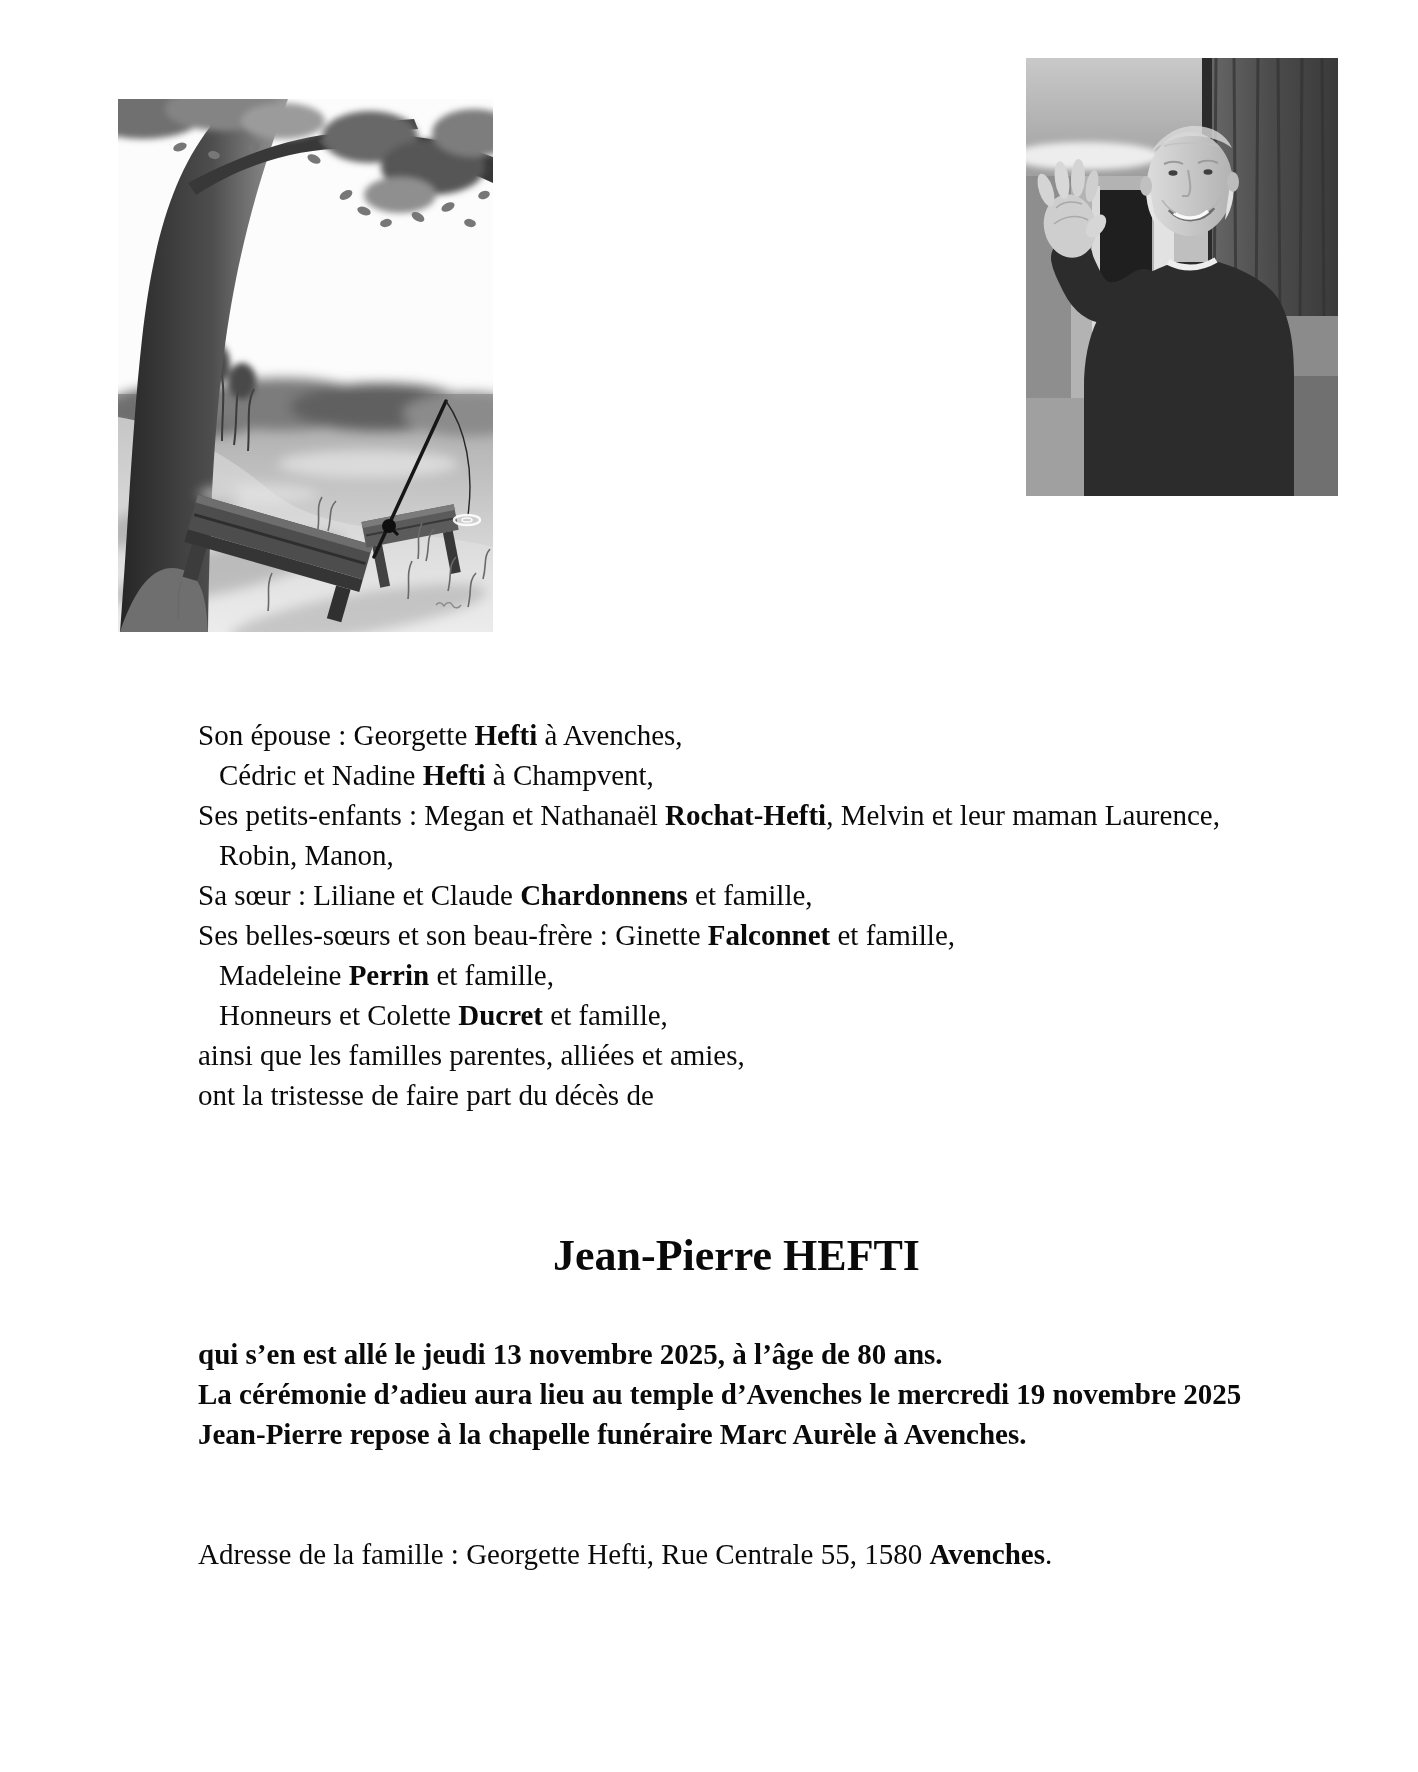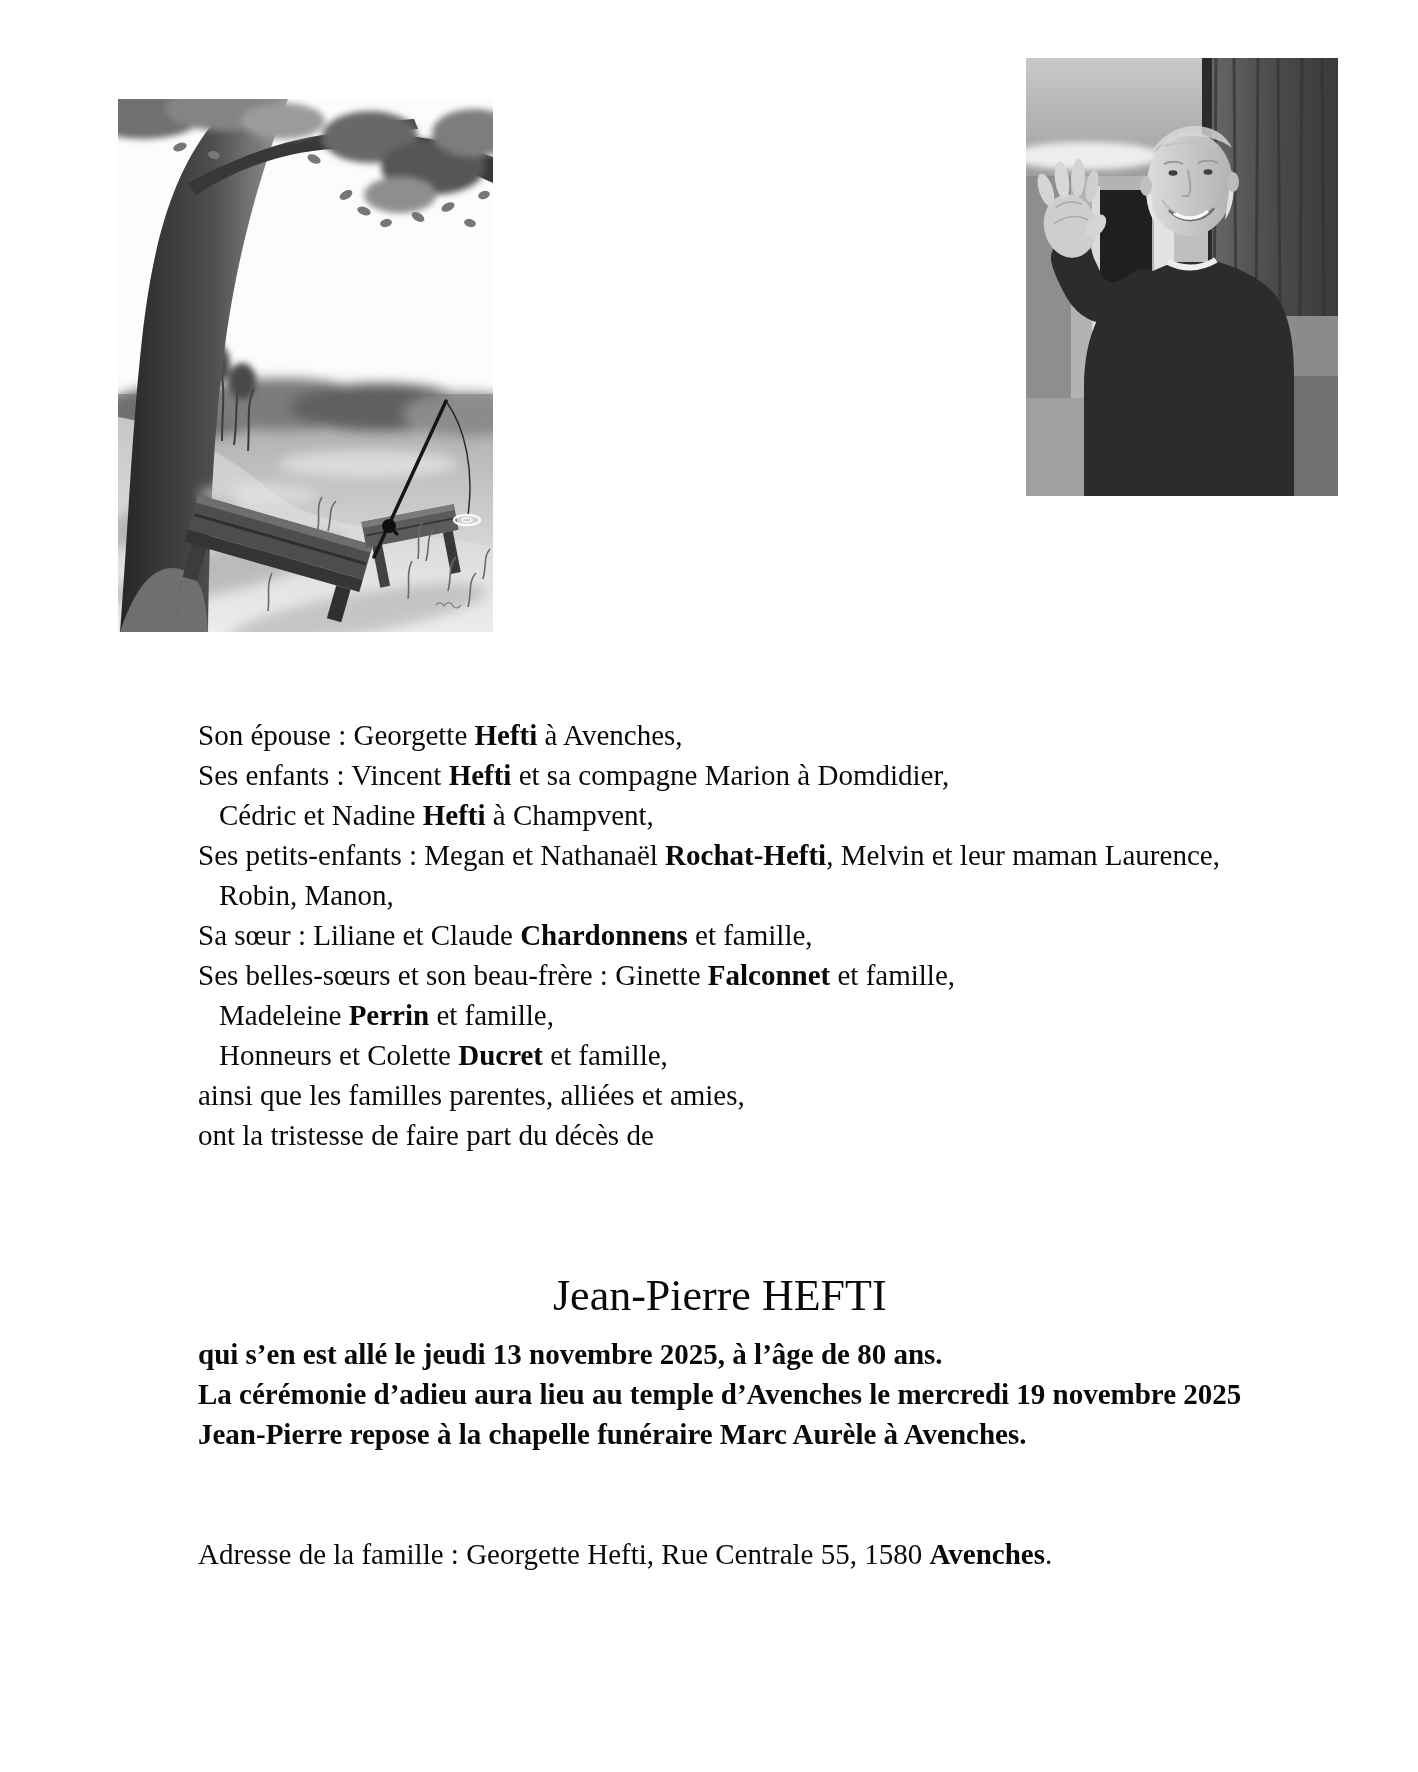--- a/index.html
+++ b/index.html
@@ -10,22 +10,22 @@
   }
   .illustration { position:absolute; left:118px; top:99px; width:375px; height:533px; }
   .portrait     { position:absolute; left:1026px; top:58px; width:312px; height:438px; }
   .family-block       { position:absolute; left:198px; top:715px; }
   .announcement-block { position:absolute; left:198px; top:1334px;font-weight:bold; }
   .address-block      { position:absolute; left:198px; top:1534px; }
   .line { font-size:29px; line-height:40px; height:40px; white-space:nowrap; }
   .line.indent { padding-left:21px; }
   .line b { font-weight:bold;margin-top:8px; }
   .deceased-name {
-    position:absolute; left:553px; top:1274px;
-    font-size:44px; line-height:44px; font-weight:normal; white-space:nowrap;
+    position:absolute; left:553px; top:1234px;
+    font-size:44px; line-height:44px; font-weight:bold; white-space:nowrap;
   }
 </style>
 </head>
 <body>
 
 <svg class="illustration" viewBox="0 0 375 533" xmlns="http://www.w3.org/2000/svg">
   <defs>
     <linearGradient id="pondG" x1="0" x2="0" y1="0" y2="1">
       <stop offset="0" stop-color="#a7a7a7"></stop>
         <stop offset="1" stop-color="#d8d8d8"></stop>
@@ -224,21 +224,20 @@
       <path d="M 148,155 C 158,162 172,162 182,153" stroke="#fafafa" stroke-width="3.5" fill="none"></path>
       <path d="M 136,142 C 140,148 144,152 150,155" stroke="#b5b5b5" stroke-width="1.5" fill="none"></path>
       <path d="M 196,138 C 192,145 188,149 183,152" stroke="#b5b5b5" stroke-width="1.5" fill="none"></path>
       <path d="M 138,88 C 150,84 178,84 192,88" stroke="#c2c2c2" stroke-width="1.5" fill="none"></path>
     </g>
   </g>
 </svg>
 
 <div class="family-block">
     <div class="line"><span>Son épouse : Georgette </span><b>Hefti</b><span> à Avenches,</span></div>
-    <div class="line"><span>Ses enfants : Vincent </span><b>Hefti</b><span> et sa compagne Marion à Domdidier,</span></div>
     <div class="line indent"><span>Cédric et Nadine </span><b>Hefti</b><span> à Champvent,</span></div>
     <div class="line"><span>Ses petits-enfants : Megan et Nathanaël </span><b>Rochat-Hefti</b><span>, Melvin et leur maman Laurence,</span></div>
     <div class="line indent"><span>Robin, Manon,</span></div>
     <div class="line"><span>Sa sœur : Liliane et Claude </span><b>Chardonnens</b><span> et famille,</span></div>
     <div class="line"><span>Ses belles-sœurs et son beau-frère : Ginette </span><b>Falconnet</b><span> et famille,</span></div>
     <div class="line indent"><span>Madeleine </span><b>Perrin</b><span> et famille,</span></div>
     <div class="line indent"><span>Honneurs et Colette </span><b>Ducret</b><span> et famille,</span></div>
     <div class="line"><span>ainsi que les familles parentes, alliées et amies,</span></div>
     <div class="line"><span>ont la tristesse de faire part du décès de</span></div>
   </div>

